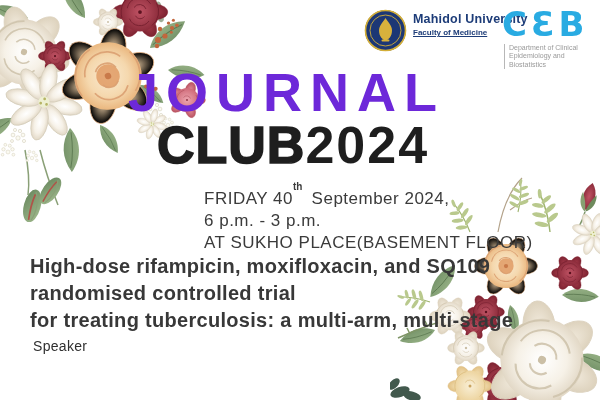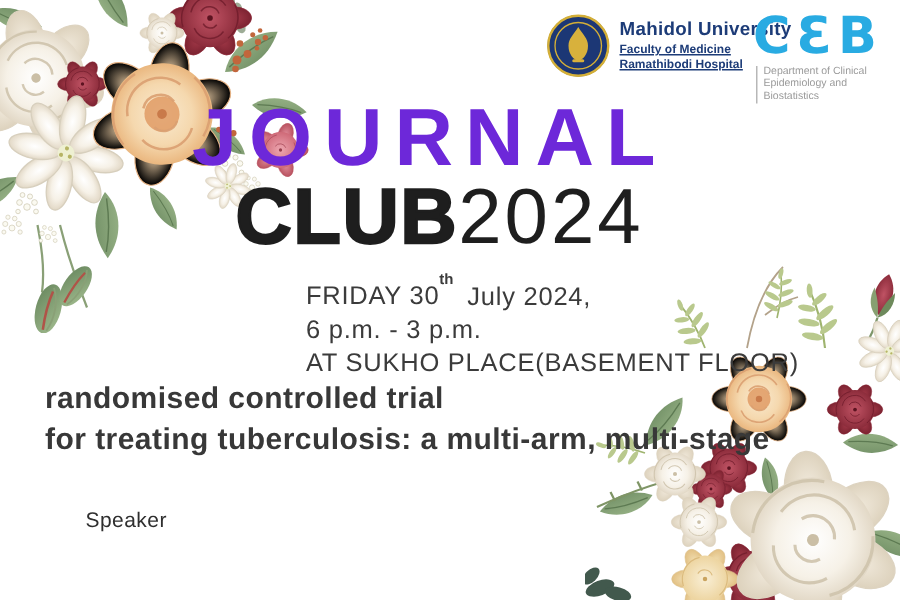--- a/index.html
+++ b/index.html
@@ -18,34 +18,34 @@
                 color:#29abe2;letter-spacing:4px;}
   .ceb-dept{margin-top:3px;margin-left:2px;border-left:1px solid #b7b7b7;padding-left:4px;
             font-size:7px;line-height:1.2;color:#9a9a9a;}
 
   
   .title-journal{position:absolute;left:128px;top:65px;font-size:54px;font-weight:bold;
                  letter-spacing:8px;color:#6d28d9;line-height:1;white-space:nowrap;}
   .title-club-row{position:absolute;left:157px;top:119px;font-size:52px;line-height:1;
                   color:#1e1e1e;white-space:nowrap;}
   .title-club{font-weight:bold;-webkit-text-stroke:1.6px #1e1e1e;letter-spacing:1px;margin-top:39px;}
-  .title-year{font-weight:normal;letter-spacing:2px;margin-top:39px;}
+  .title-year{font-weight:bold;letter-spacing:2px;margin-top:39px;}
 
   
   .event{position:absolute;left:204px;top:183px;font-size:17px;line-height:22px;
          color:#3b3b3b;letter-spacing:.5px;white-space:nowrap;}
   .ord{font-size:10px;position:relative;top:-7px;letter-spacing:0;font-weight:bold;}
   .date-suffix{margin-left:4px;}
 
   
   .paper{position:absolute;left:30px;top:253px;font-size:20px;font-weight:bold;line-height:27px;
          color:#383838;letter-spacing:.3px;white-space:nowrap;}
 
   
-  .speaker-label{position:absolute;left:33px;top:338px;font-size:14px;color:#2f2f2f;letter-spacing:.3px;margin-left:24px;}
+  .speaker-label{position:absolute;left:33px;top:338px;font-size:14px;color:#2f2f2f;letter-spacing:.3px;}
   .speaker-name{position:absolute;left:30px;top:356px;font-size:21px;color:#2f2f2f;letter-spacing:.3px;}
 </style>
 </head>
 <body>
 
 <div class="poster">
 
   <svg class="floral" style="left:0;top:0" width="212" height="222" viewBox="0 0 212 222" aria-hidden="true">
     <defs>
       <radialGradient id="gW">
@@ -333,47 +333,47 @@
         <circle cx="21.5" cy="21.5" r="20.5" fill="#1c3775"></circle>
         <circle cx="21.5" cy="21.5" r="20" fill="none" stroke="#d4af37" stroke-width="1.6"></circle>
         <circle cx="21.5" cy="21.5" r="15.5" fill="none" stroke="#d4af37" stroke-width="0.9"></circle>
         <path d="M21.5,9 C24.5,14 28,16.5 28,21.5 C28,27.5 24.5,30.5 21.5,32 C18.5,30.5 15,27.5 15,21.5 C15,16.5 18.5,14 21.5,9 Z" fill="#d8b13c"></path>
         <rect x="17.5" y="30.5" width="8" height="2" rx="1" fill="#d8b13c"></rect>
       </svg>
       <div class="mahidol-text">
         <div class="mahidol-name">Mahidol University</div>
         <div class="mahidol-sub">
           <div>Faculty of Medicine</div>
-          <div>Ramathibodi Hospital</div>
         </div>
       </div>
     </div>
 
     <div class="ceb">
       <div class="ceb-wordmark">CƐB</div>
       <div class="ceb-dept">
         <div>Department of Clinical</div>
         <div>Epidemiology and Biostatistics</div>
       </div>
     </div>
 
     <div class="title-journal">JOURNAL</div>
     <div class="title-club-row">
       <span class="title-club">CLUB</span><span class="title-year">2024</span>
     </div>
 
     <div class="event">
       <div>
-        <span>FRIDAY 30</span><sup class="ord">th</sup><span class="date-suffix"> July 2024,</span>
+        <span>FRIDAY 40</span><sup class="ord">th</sup><span class="date-suffix"> September 2024,</span>
       </div>
       <div>6 p.m. - 3 p.m.</div>
       <div>AT SUKHO PLACE(BASEMENT FLOOR)</div>
     </div>
 
     <div class="paper">
+      <div>High-dose rifampicin, moxifloxacin, and SQ109</div>
       <div>randomised controlled trial</div>
       <div>for treating tuberculosis: a multi-arm, multi-stage</div>
     </div>
 
     <div class="speaker-label">Speaker</div>
 
   </div>
 </div>
 
 </body></html>

